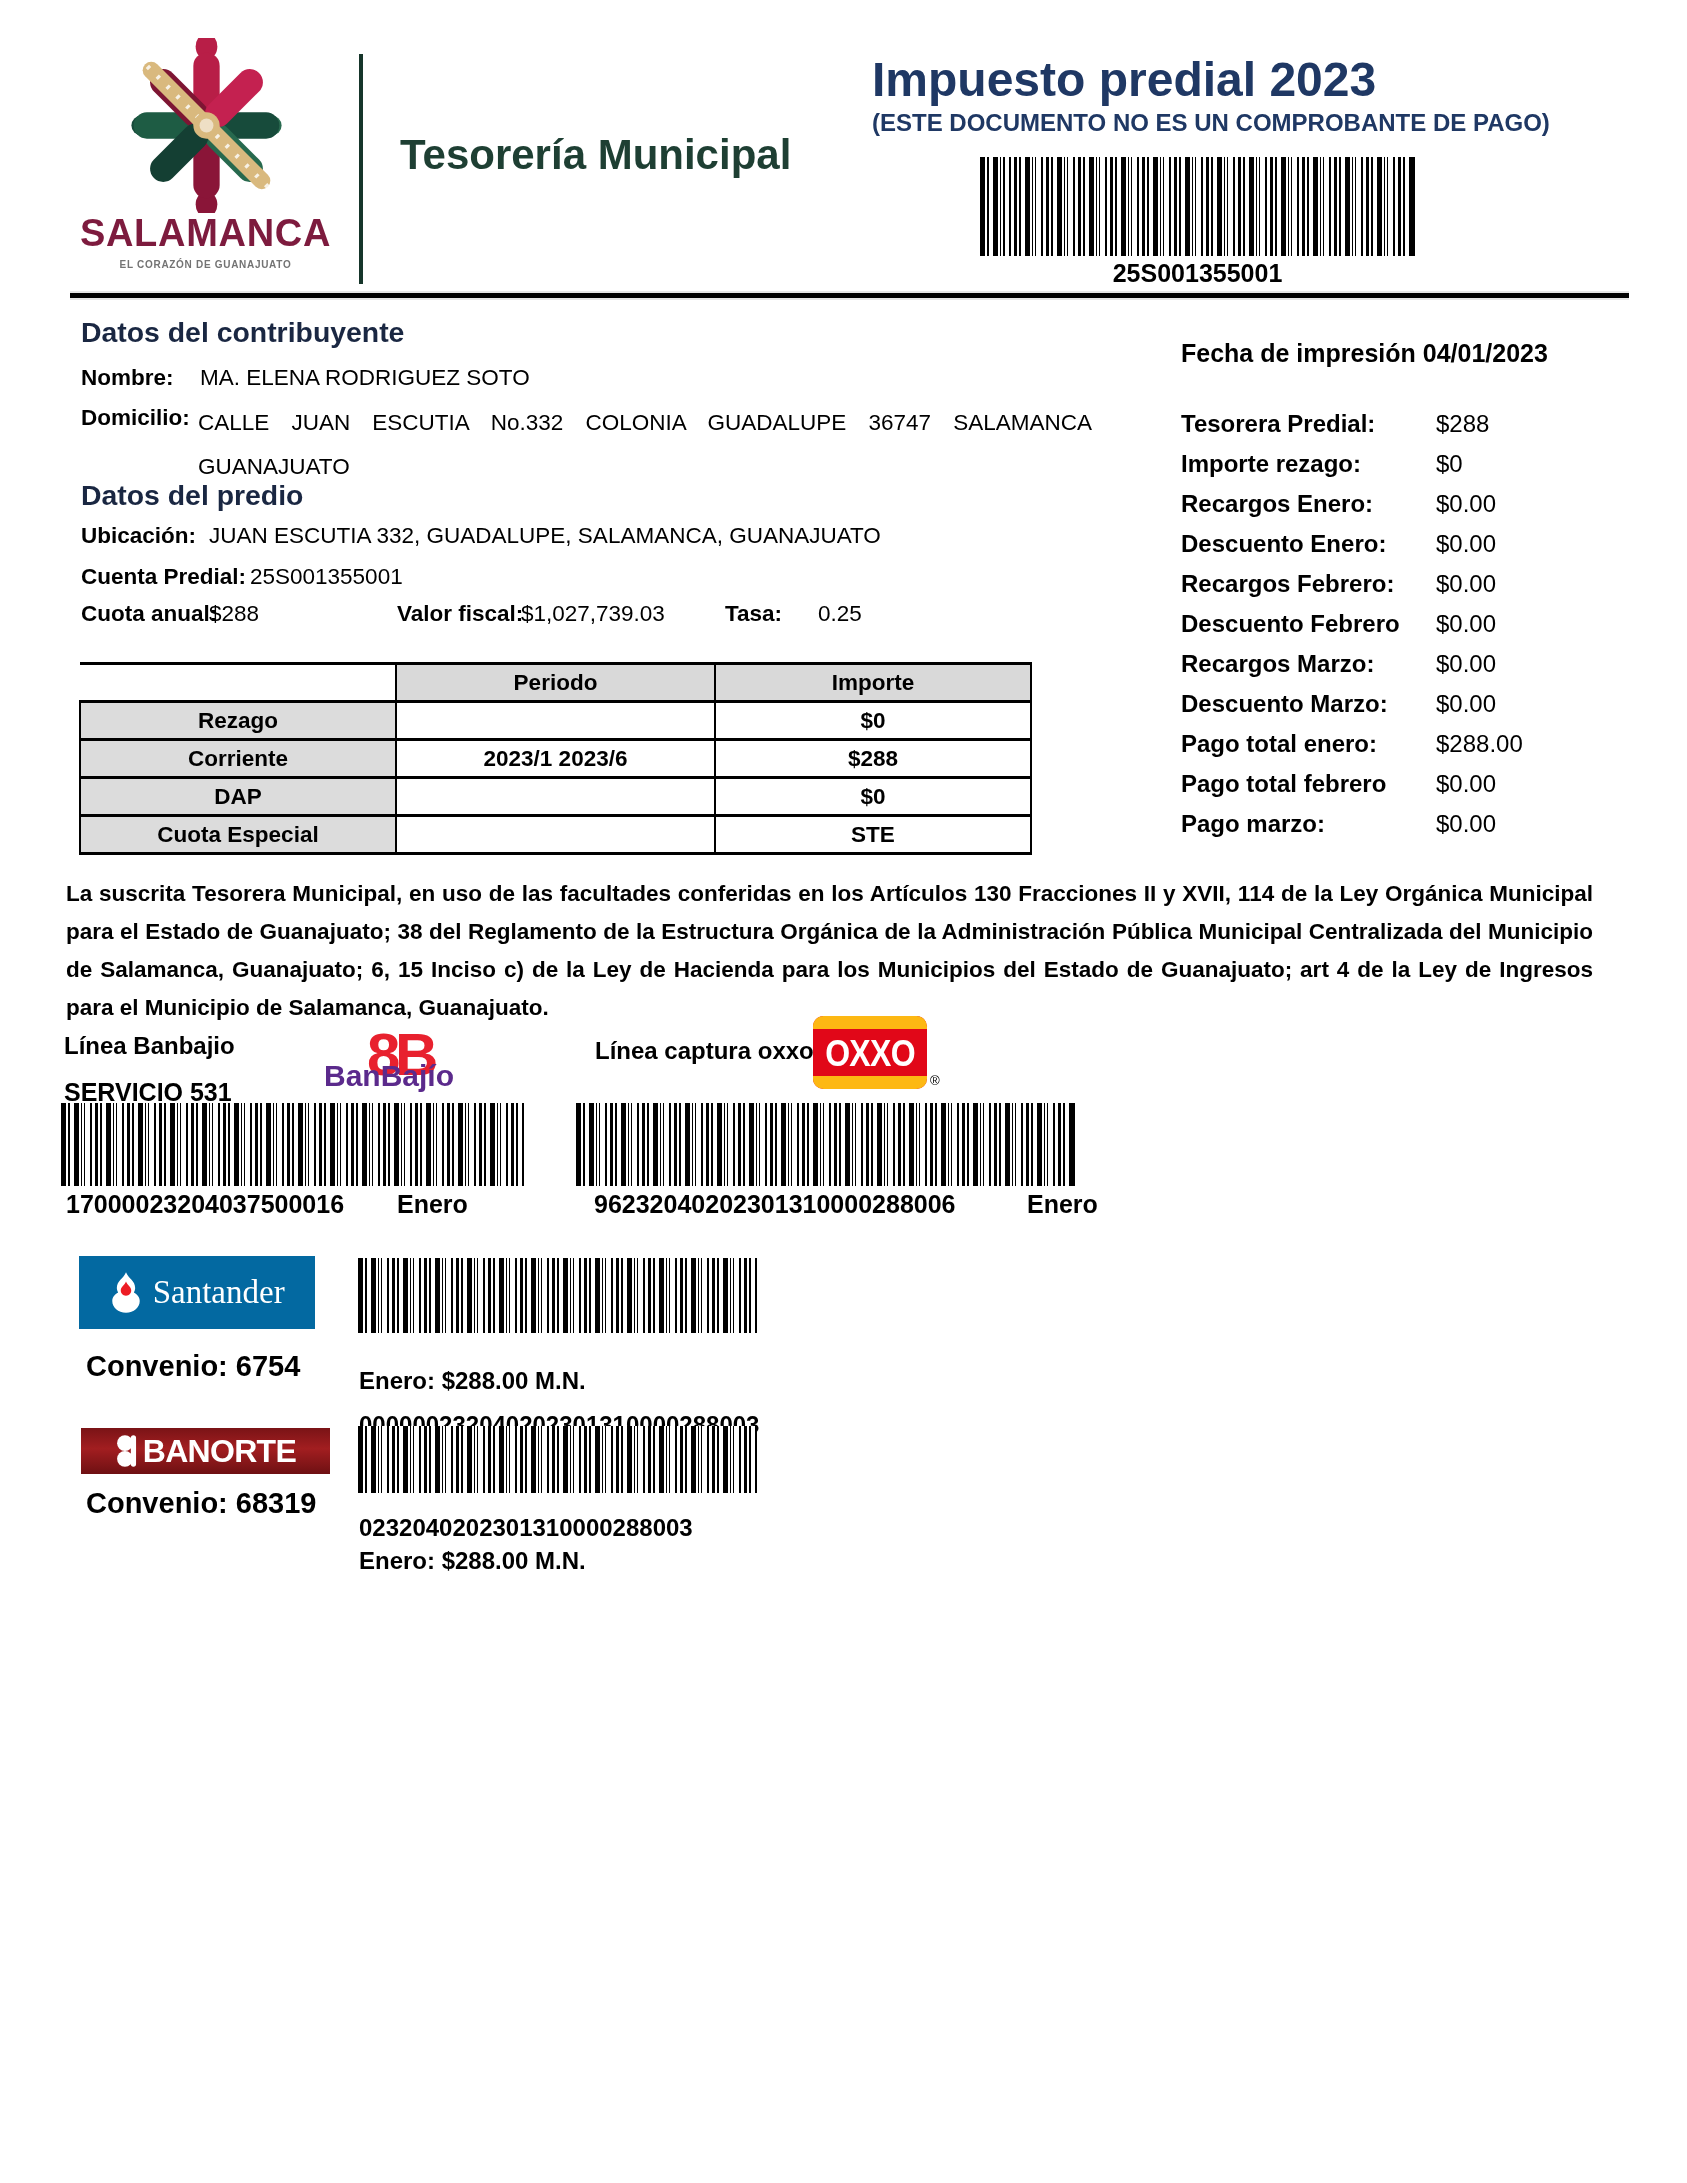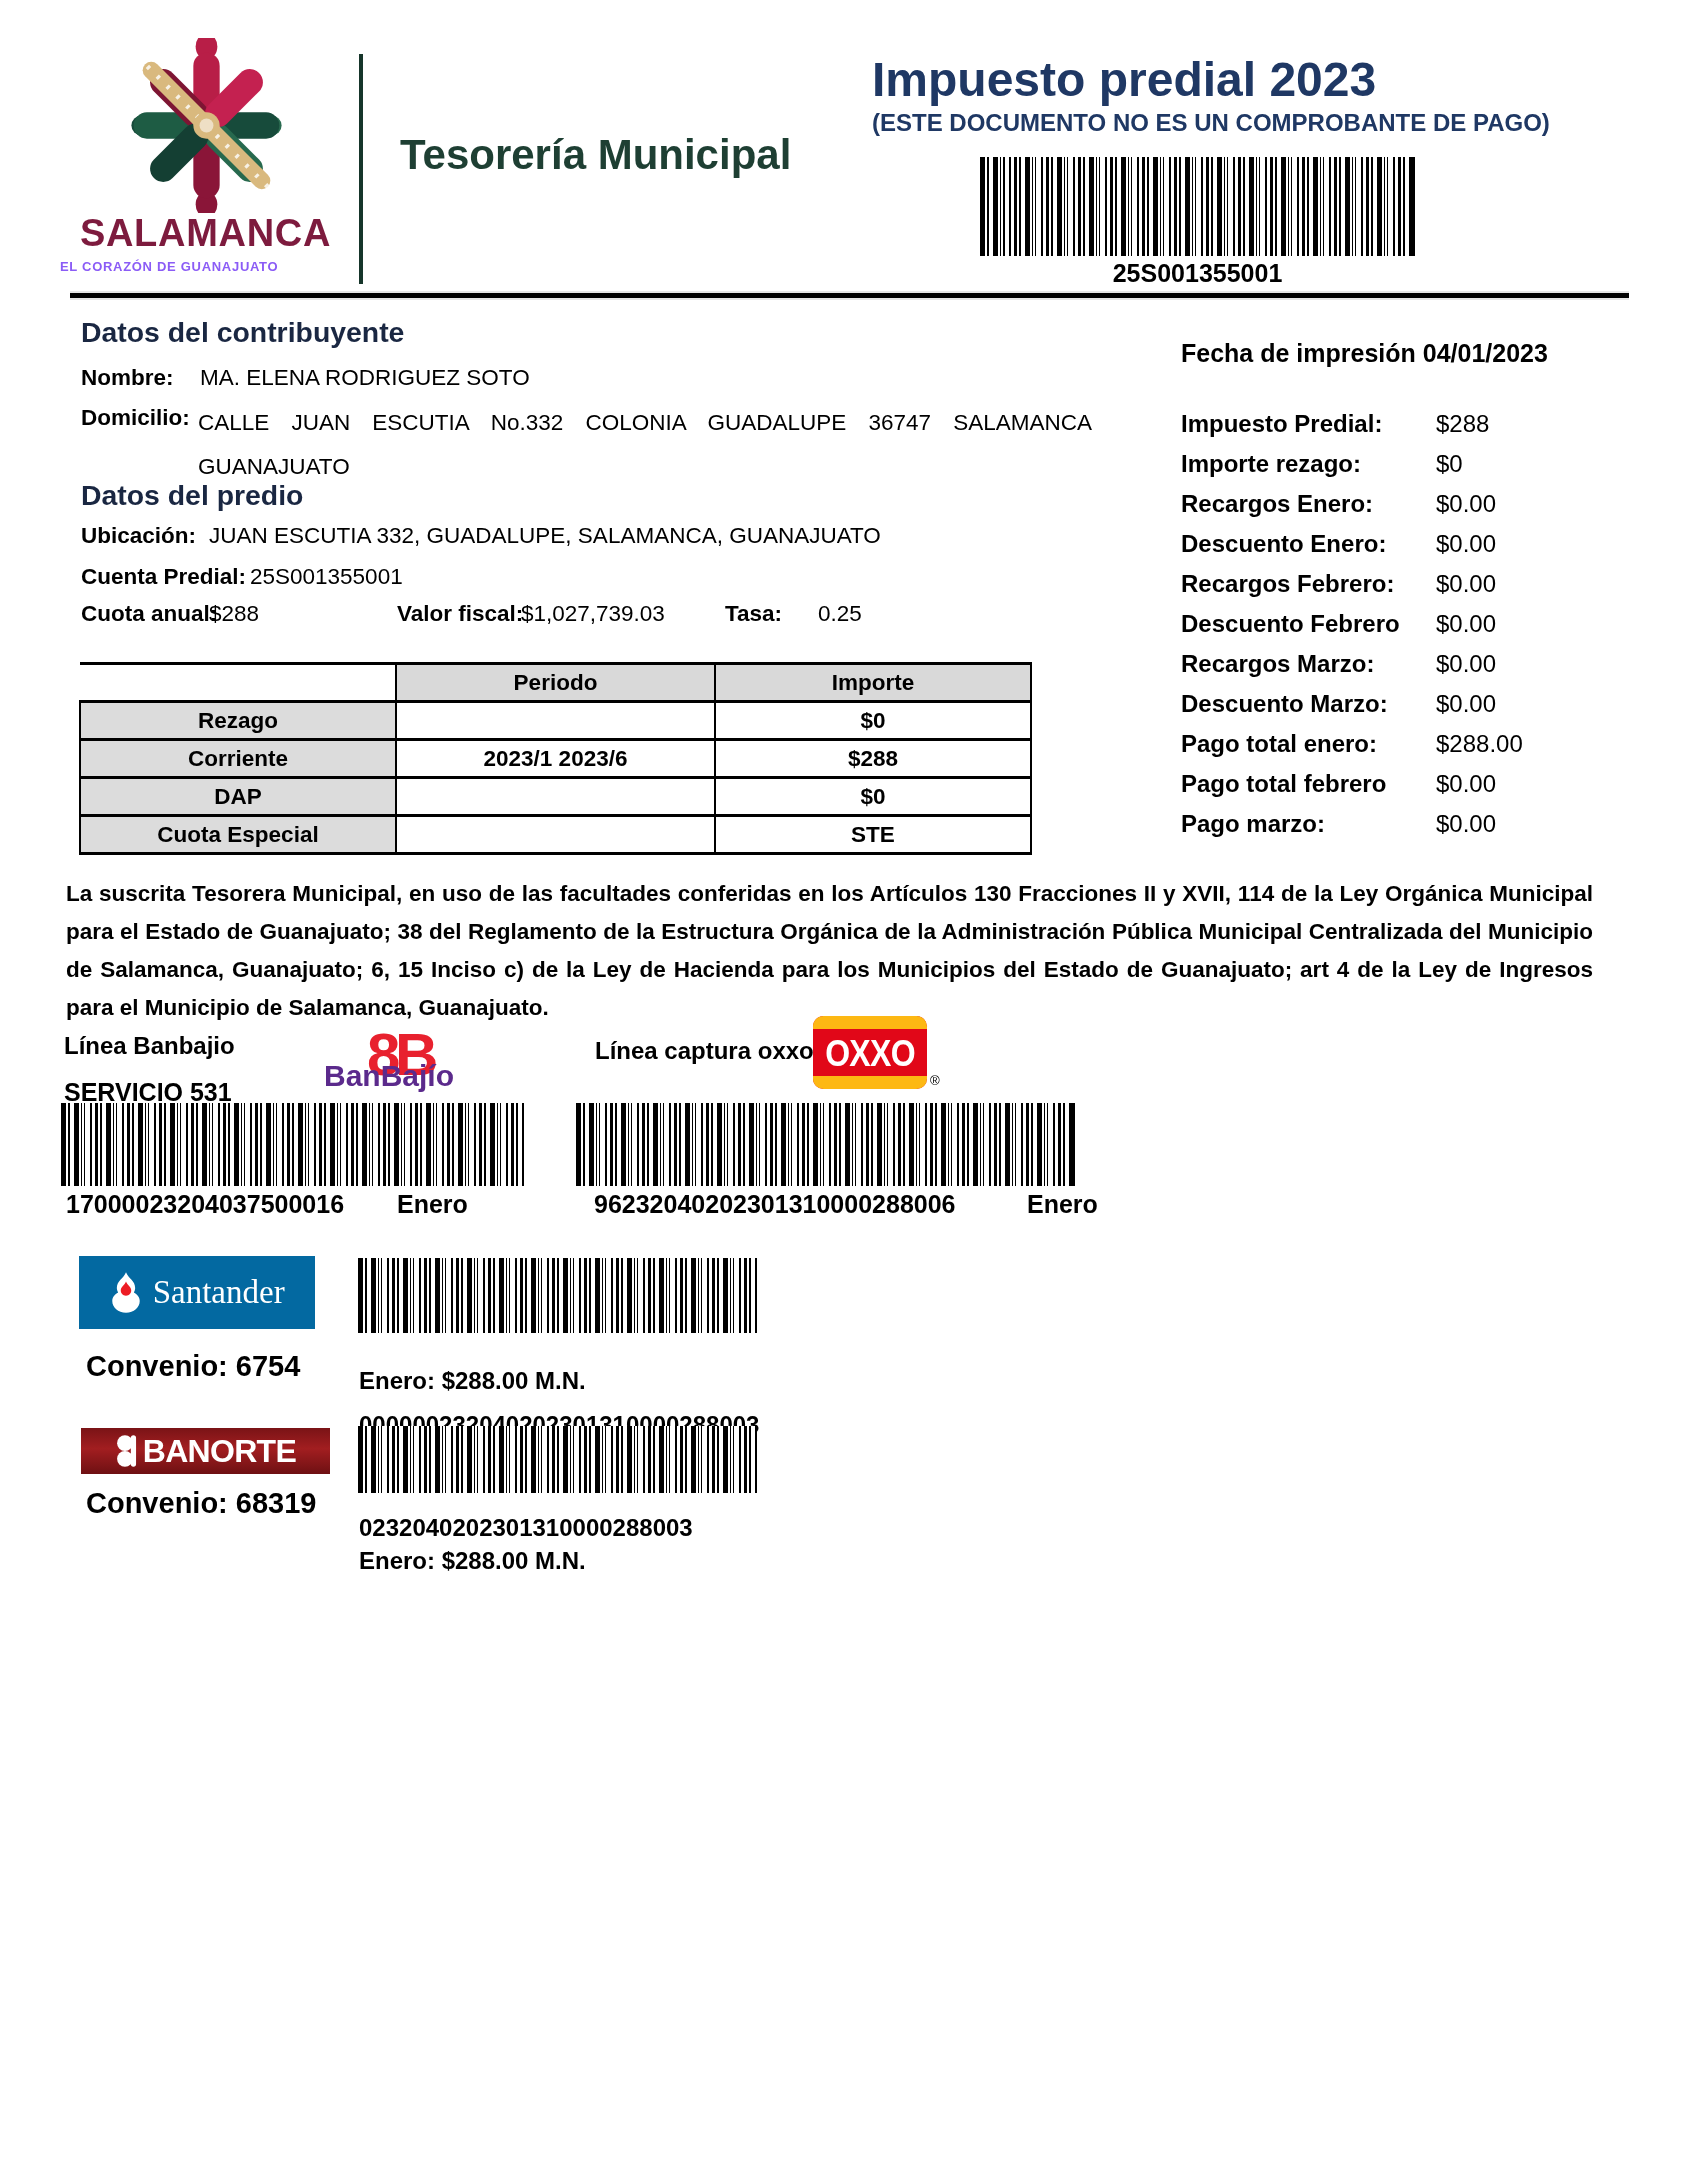--- a/index.html
+++ b/index.html
@@ -4,22 +4,22 @@
 <style>
   * { margin:0; padding:0; box-sizing:border-box; }
   html,body { background:#ffffff; }
   body { font-family:"Liberation Sans", sans-serif; color:#000; }
   .page { position:relative; width:1687px; height:2183px; background:#fff; overflow:hidden; }
   .abs { position:absolute; }
 
   
   .brand-city { left:60px; top:212px; width:291px; text-align:center;
     font-size:38px; font-weight:bold; color:#7d1b3e; letter-spacing:0.7px; }
-  .brand-tagline { left:60px; top:259px; width:291px; text-align:left;
-    font-size:13px; font-weight:bold; color:#8b5cf6; letter-spacing:0.7px; }
+  .brand-tagline { left:60px; top:259px; width:291px; text-align:center;
+    font-size:10px; font-weight:bold; color:#737373; letter-spacing:0.7px; }
   .header-divider { left:359px; top:54px; width:4px; height:230px; background:#16352a; }
   .department { left:400px; top:131px; font-size:42px; font-weight:bold; color:#1e3f33; }
   .doc-title { left:872px; top:52px; font-size:48px; font-weight:bold; color:#1f3864; }
   .doc-subtitle { left:872px; top:109px; font-size:24px; font-weight:bold; color:#1f3864; }
 
   .bc { background-image: repeating-linear-gradient(90deg,
       #000 0 3.3px,#fff 3.3px 5.3px,#000 5.3px 6.6px,#fff 6.6px 10.6px,
       #000 10.6px 16px,#fff 16px 18px,#000 18px 19px,#fff 19px 21px,
       #000 21px 22.5px,#fff 22.5px 27px,#000 27px 29px,#fff 29px 32px);
       border-left:2.6px solid #000; border-right:2.6px solid #000; }
@@ -152,21 +152,21 @@
   <span class="abs lbl" style="left:397px; top:601px;">Valor fiscal:</span>
   <span class="abs val" style="left:521px; top:601px;">$1,027,739.03</span>
   <span class="abs lbl" style="left:725px; top:601px;">Tasa:</span>
   <span class="abs val" style="left:818px; top:601px;">0.25</span>
 
   <div class="abs print-date">
     <span>Fecha de impresión</span>
     <span>04/01/2023</span>
   </div>
 
-  <span class="abs sum-lbl" style="top:410px;">Impuesto Predial:</span>
+  <span class="abs sum-lbl" style="top:410px;">Tesorera Predial:</span>
   <span class="abs sum-val" style="top:410px;">$288</span>
   <span class="abs sum-lbl" style="top:450px;">Importe rezago:</span>
   <span class="abs sum-val" style="top:450px;">$0</span>
   <span class="abs sum-lbl" style="top:490px;">Recargos Enero:</span>
   <span class="abs sum-val" style="top:490px;">$0.00</span>
   <span class="abs sum-lbl" style="top:530px;">Descuento Enero:</span>
   <span class="abs sum-val" style="top:530px;">$0.00</span>
   <span class="abs sum-lbl" style="top:570px;">Recargos Febrero:</span>
   <span class="abs sum-val" style="top:570px;">$0.00</span>
   <span class="abs sum-lbl" style="top:610px;">Descuento Febrero</span>

